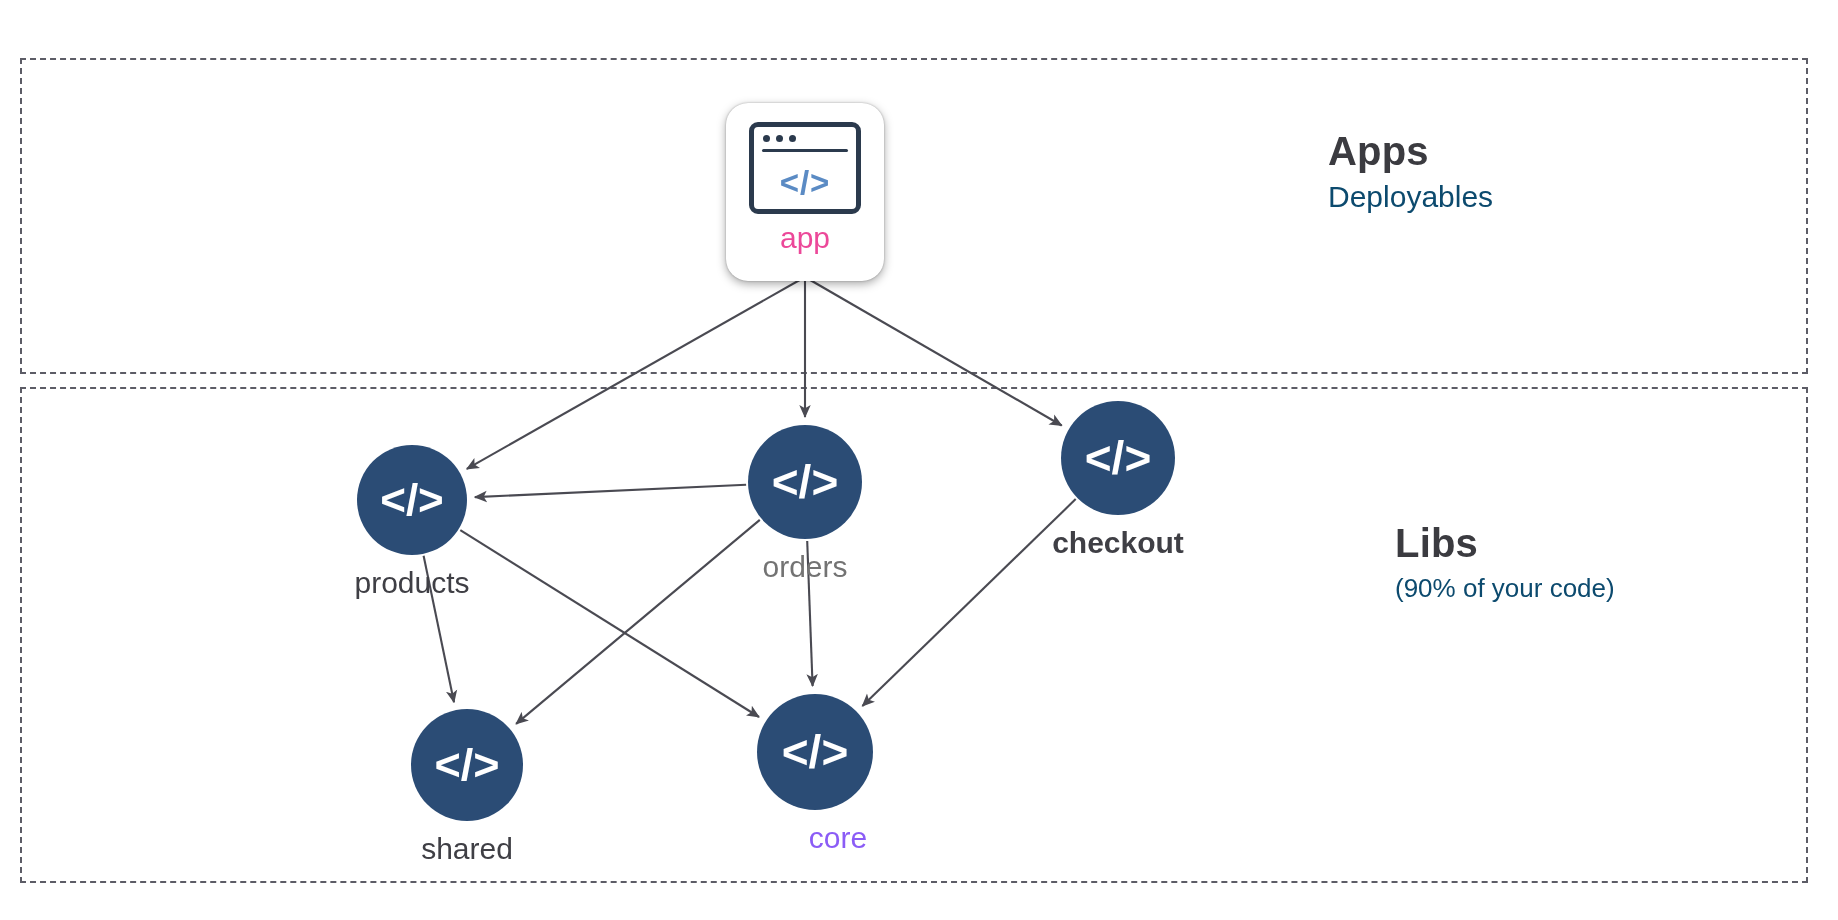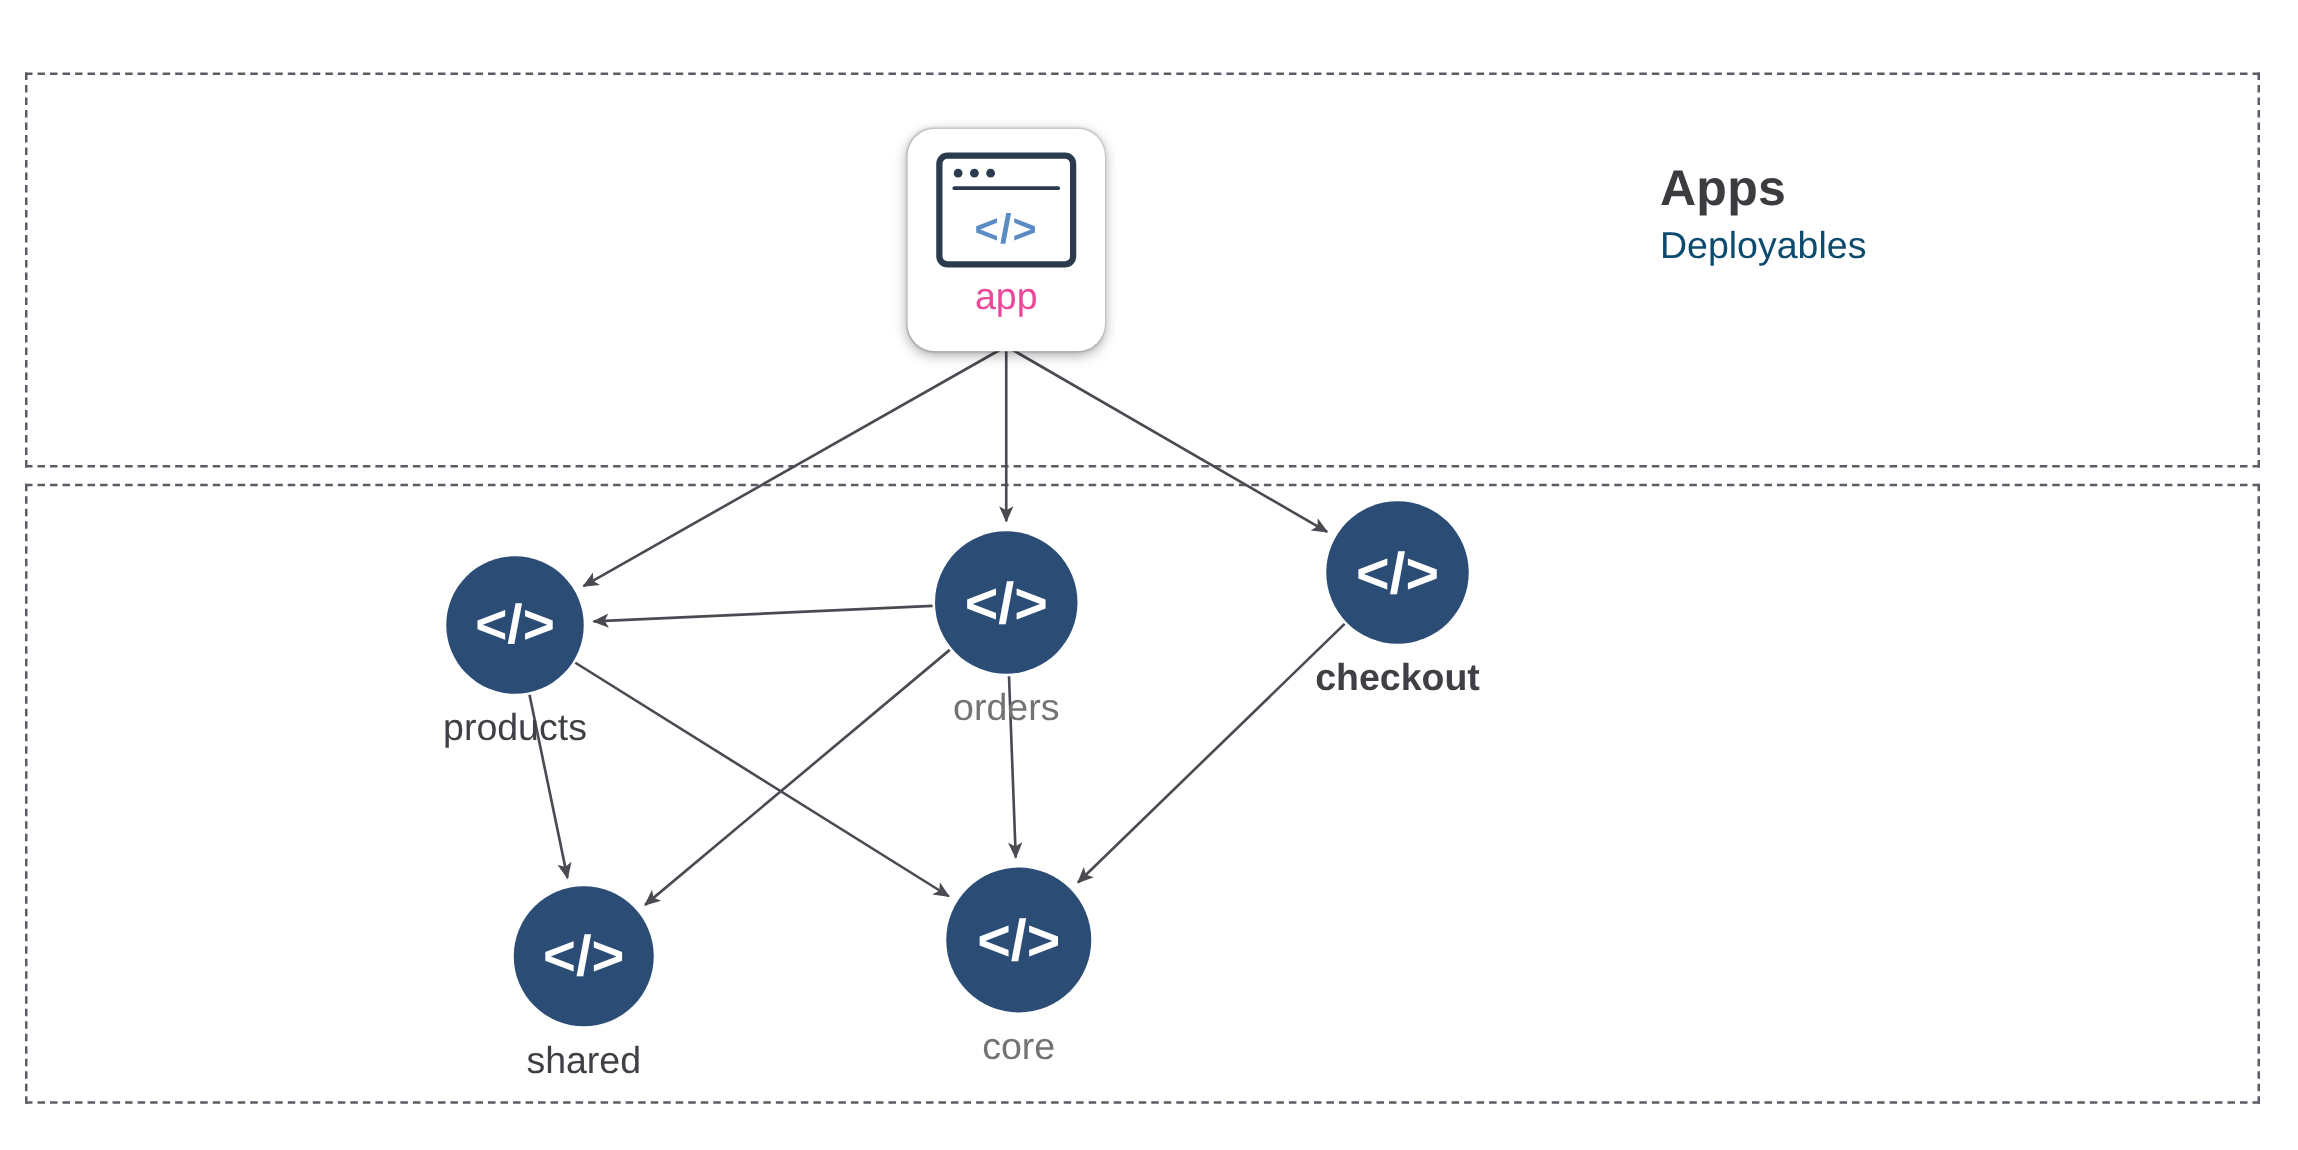--- a/index.html
+++ b/index.html
@@ -107,20 +107,22 @@
 <div id="stage">
 
   <div class="zone" id="zone-apps"></div>
   <div class="zone" id="zone-libs"></div>
 
   <div class="zone-caption" id="caption-apps">
     <div class="zone-title">Apps</div>
     <div class="zone-sub">Deployables</div>
   </div>
   <div class="zone-caption" id="caption-libs">
+    <div class="zone-title">Libs</div>
+    <div class="zone-sub small">(90% of your code)</div>
   </div>
 
   <svg id="edges" viewBox="0 0 1838 920" width="1838" height="920" xmlns="http://www.w3.org/2000/svg">
     <defs>
       <marker id="arrowhead" viewBox="0 0 10 10" refX="9.2" refY="5" markerWidth="6.2" markerHeight="6.2" orient="auto-start-reverse" markerUnits="strokeWidth">
         <path d="M 0 0.6 L 10 5 L 0 9.4 L 2.4 5 Z" fill="#4a4a52"></path>
       </marker>
     </defs>
     <g id="edge-paths" stroke="#4a4a52" stroke-width="2.1" fill="none" marker-end="url(#arrowhead)">
         <path d="M 805.0 277.0 L 466.8 468.9"></path>
@@ -160,17 +162,17 @@
       <div class="lib-node">
         <div class="lib-circle" style="left: 1061px; top: 401px; width: 114px; height: 114px; background: rgb(43, 76, 117); font-size: 46px;">&lt;/&gt;</div>
         <div class="lib-label" style="left: 918px; width: 400px; top: 528px; color: rgb(63, 63, 69); font-weight: bold;">checkout</div>
       </div>
       <div class="lib-node">
         <div class="lib-circle" style="left: 411px; top: 709px; width: 112px; height: 112px; background: rgb(43, 76, 117); font-size: 45px;">&lt;/&gt;</div>
         <div class="lib-label" style="left: 267px; width: 400px; top: 834px; color: rgb(63, 63, 69);">shared</div>
       </div>
       <div class="lib-node">
         <div class="lib-circle" style="left: 757px; top: 694px; width: 116px; height: 116px; background: rgb(43, 76, 117); font-size: 46px;">&lt;/&gt;</div>
-        <div class="lib-label" style="left: 615px; width: 400px; top: 823px; color: #737373;">core</div>
+        <div class="lib-label" style="left: 638px; width: 400px; top: 823px; color: #8b5cf6;">core</div>
       </div>
     </div>
 
 </div>
 
 </body></html>

